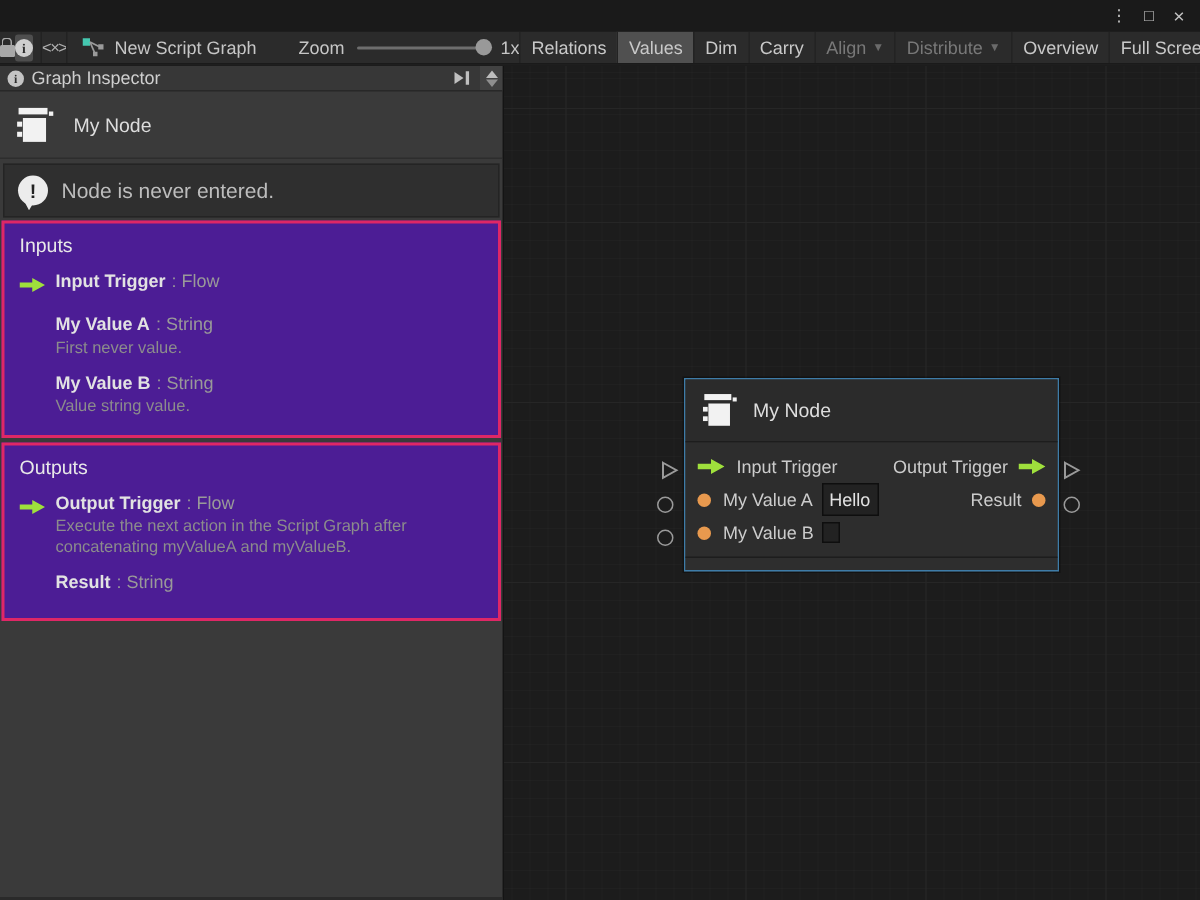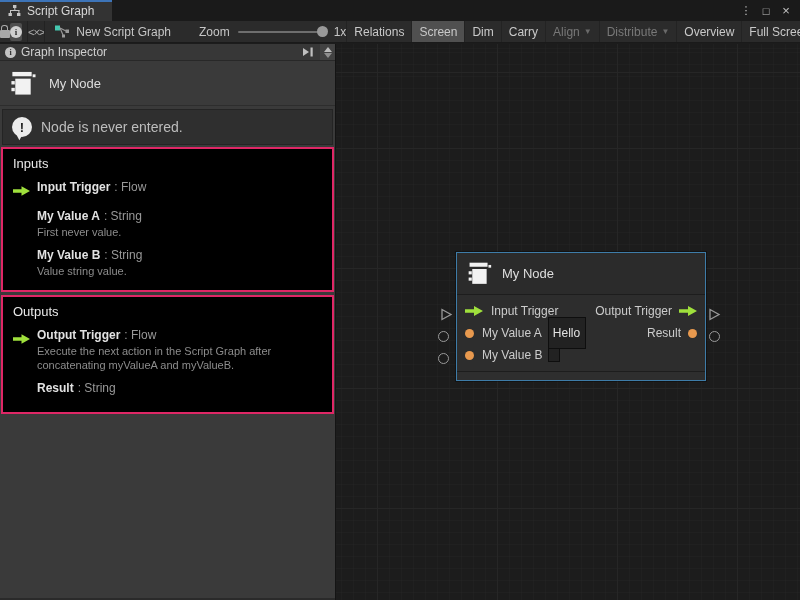--- a/index.html
+++ b/index.html
@@ -59,21 +59,21 @@
     border:1px solid #3e7ca8; box-shadow:0 0 0 1px rgba(0,0,0,0.35); }
   .gnode-header { height:42px; display:flex; align-items:center; gap:10px; padding-left:9px; background:#2b2b2b; border-bottom:1px solid #1d1d1d; }
   .gnode-title { font-size:13px; color:#dedede; }
   .gnode-body { padding:5px 0 5px 0; background:#2d2d2d; }
   .grow { position:relative; height:22px; display:flex; align-items:center; padding-left:8px; }
   .glabel { font-size:12px; color:#cccccc; margin-left:8px; white-space:nowrap; }
   .gright { position:absolute; right:8px; top:0; height:100%; display:flex; align-items:center; gap:7px; }
   .gright .glabel { margin-left:0; }
   .dot { width:9px; height:9px; border-radius:50%; background:#e8994e; flex:0 0 auto; }
   .gfield { margin-left:6px; background:#222222; border:1px solid #0e0e0e; color:#e2e2e2; font-size:12px;
-    height:32px; min-width:38px; padding:0 4px; display:flex; align-items:center; }
+    height:22px; min-width:38px; padding:0 4px; display:flex; align-items:center; }
   .gfield.empty { min-width:12px; width:12px; height:14px; }
   .gnode-footer { height:9px; background:#2e2e2e; border-top:1px solid #1d1d1d; }
 
   .port-ind { position:absolute; }
   .hollow-circle { width:11px; height:11px; border:1.4px solid #9a9a9a; border-radius:50%; }
 
   
   .inspector { position:absolute; left:0; top:0; width:335px; height:556px; background:#3a3a3a; overflow:hidden; border-bottom:2px solid #2a2a2a; }
   .insp-header { height:17px; background:#373737; border-bottom:1px solid #282828; display:flex; align-items:center; padding-left:5px; gap:5px; }
   .insp-header .info-circle { width:11px; height:11px; font-size:8px; background:#c4c4c4; }
@@ -85,49 +85,37 @@
   .mini-down { width:0; height:0; border-left:4px solid transparent; border-right:4px solid transparent; border-top:5px solid #8f8f8f; }
 
   .node-summary { height:45px; display:flex; align-items:center; gap:13px; padding-left:9px; border-bottom:1px solid #2d2d2d; }
   .summary-title { font-size:13px; color:#dddddd; }
 
   .warnbox { margin:3px 2px 2px 2px; height:36px; background:#2f2f2f; border:1px solid #242424; display:flex; align-items:center; gap:9px; padding-left:9px; }
   .bubble { position:relative; width:20px; height:20px; background:#ececec; border-radius:50%; display:flex; align-items:center; justify-content:center; color:#222; font-weight:bold; font-size:13px; flex:0 0 auto; }
   .bubble::after { content:""; position:absolute; bottom:-3px; left:3px; width:0; height:0; border-left:5px solid transparent; border-right:2px solid transparent; border-top:6px solid #ececec; transform:rotate(12deg); }
   .warn-text { font-size:14px; color:#bdbdbd; }
 
-  .section { margin:1px 1px 0 1px; border:2px solid #df2766; background:#000000; padding:7px 10px 9px 10px; }
+  .section { margin:1px 1px 0 1px; border:2px solid #df2766; background:#4c1d95; padding:7px 10px 9px 10px; }
   .section.outputs { margin-top:3px; }
   .sec-heading { font-size:13px; color:#e8e8e8; margin-bottom:9px; }
   .entry { display:flex; margin-bottom:9px; }
   .entry:last-child { margin-bottom:2px; }
   .p-icon { width:24px; flex:0 0 auto; padding-top:2px; }
   .p-icon .dot { margin-left:3px; margin-top:2px; }
   .p-title { font-size:12px; color:#e2e2e2; font-weight:bold; }
   .p-type { font-weight:normal; color:#999999; margin-left:4px; }
   .p-desc { font-size:11px; color:#8c8c8c; line-height:1.3; margin-top:2px; max-width:286px; }
 </style>
 </head>
 <body>
 
 <div class="window">
 
   <div class="titlebar">
-    <div class="tab">
-      <svg width="13" height="11" viewBox="0 0 13 11">
-        <rect x="5" y="0" width="3.4" height="3" fill="#c5c5c5"></rect>
-        <rect x="6.3" y="3" width="1" height="2" fill="#c5c5c5"></rect>
-        <rect x="2" y="5" width="9.4" height="1" fill="#c5c5c5"></rect>
-        <rect x="2" y="5" width="1" height="3" fill="#c5c5c5"></rect>
-        <rect x="10.4" y="5" width="1" height="3" fill="#c5c5c5"></rect>
-        <rect x="0.5" y="8" width="3.4" height="3" fill="#c5c5c5"></rect>
-        <rect x="9" y="8" width="3.4" height="3" fill="#c5c5c5"></rect>
-      </svg>
-      <span class="tab-label">Script Graph</span>
-    </div>
     <div class="win-controls">
       <span class="win-btn kebab">⋮</span>
       <span class="win-btn maxi">□</span>
       <span class="win-btn close">×</span>
     </div>
   </div>
 
   <div class="toolbar">
     <div class="lock-wrap">
         <span class="lock"></span>
@@ -155,21 +143,21 @@
       <div class="zoom-track">
         <div class="zoom-knob"></div>
       </div>
       <span class="tb-label">1x</span>
     </div>
     <div class="tb-buttons">
       <div class="tb-btn">
           <span>Relations</span>
         </div>
       <div class="tb-btn active">
-          <span>Screen</span>
+          <span>Values</span>
         </div>
       <div class="tb-btn">
           <span>Dim</span>
         </div>
       <div class="tb-btn">
           <span>Carry</span>
         </div>
       <div class="tb-btn disabled">
         <span>Align</span>
           <span class="dd-arrow">▼</span>

